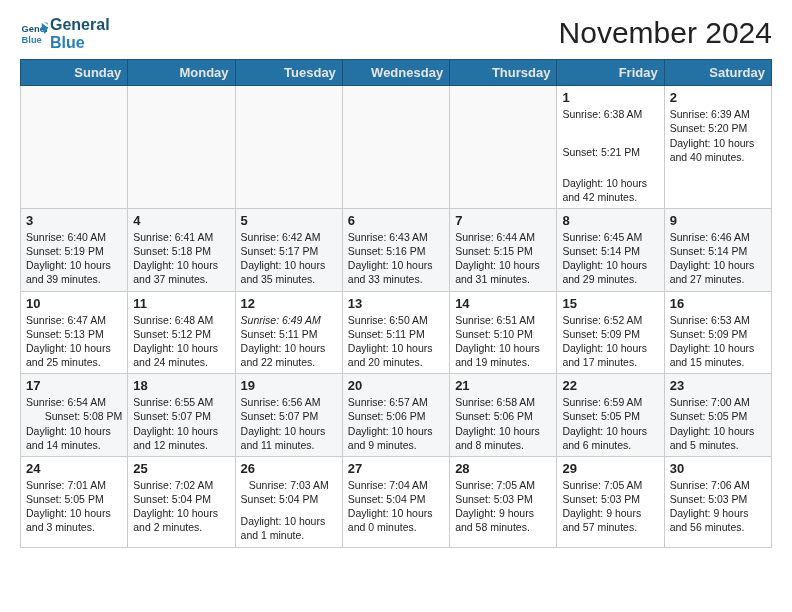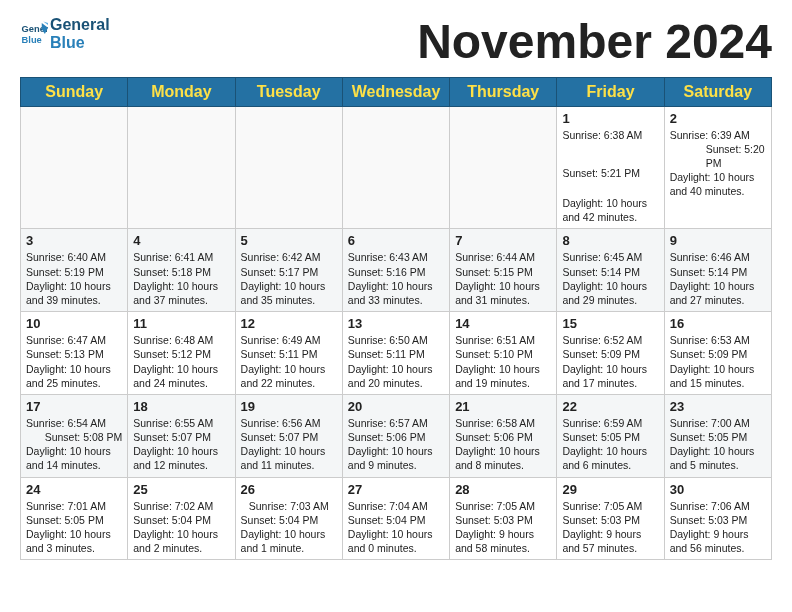--- a/index.html
+++ b/index.html
@@ -26,42 +26,42 @@
       gap: 2px;
     }
     .logo-icon {
       width: 28px;
       height: 28px;
     }
     .title-block {
       text-align: right;
     }
     .month-title {
-      font-size: 48px;
-      font-weight: bold;
+      font-size: 30px;
+      font-weight: normal;
       color: #222;
       line-height: 1.1;
     }
     .location {
       font-size: 16px;
       color: #444;
       margin-top: 2px;
     }
     .calendar {
       width: 100%;
       border-collapse: collapse;
       margin-top: 8px;
     }
     .calendar th {
       background: #2471a3;
-      color: #fde047;
-      font-size: 16px;
+      color: #e5e5e5;
+      font-size: 13px;
       font-weight: bold;
       padding: 5px 6px;
-      text-align: center;
+      text-align: right;
       border: 1px solid #1a5276;
     }
     .calendar td {
       vertical-align: top;
       padding: 4px 5px;
       font-size: 10.5px;
       color: #222;
       border: 1px solid #ccc;
       width: calc(100% / 7);
       height: 80px;
@@ -126,21 +126,21 @@
           <td class="empty"></td>
           <td>
             <span class="day-num">1</span>
             <span style="display: block; line-height: 1.35;">Sunrise: 6:38 AM</span>
             <span style="display: block; line-height: 1.35; margin-top: 24px;">Sunset: 5:21 PM</span>
             <span style="display: block; line-height: 1.35; margin-top: 16px;">Daylight: 10 hours and 42 minutes.</span>
           </td>
           <td>
             <span class="day-num">2</span>
             <span style="display: block; line-height: 1.35;">Sunrise: 6:39 AM</span>
-            <span style="display: block; line-height: 1.35; margin-left: 36px;">Sunset: 5:20 PM</span>
+            <span style="display: block; line-height: 1.35;">Sunset: 5:20 PM</span>
             <span style="display: block; line-height: 1.35;">Daylight: 10 hours and 40 minutes.</span>
           </td>
         </tr>
         <tr>
           <td>
             <span class="day-num">3</span>
             <span style="display: block; line-height: 1.35;">Sunrise: 6:40 AM</span>
             <span style="display: block; line-height: 1.35;">Sunset: 5:19 PM</span>
             <span style="display: block; line-height: 1.35;">Daylight: 10 hours and 39 minutes.</span>
           </td>
@@ -189,21 +189,21 @@
             <span style="display: block; line-height: 1.35;">Daylight: 10 hours and 25 minutes.</span>
           </td>
           <td>
             <span class="day-num">11</span>
             <span style="display: block; line-height: 1.35;">Sunrise: 6:48 AM</span>
             <span style="display: block; line-height: 1.35;">Sunset: 5:12 PM</span>
             <span style="display: block; line-height: 1.35;">Daylight: 10 hours and 24 minutes.</span>
           </td>
           <td>
             <span class="day-num">12</span>
-            <span style="display: block; line-height: 1.35;">Sunrise: 6:49 AM</span>
+            <span style="display: block; line-height: 1.35; font-style: italic;">Sunrise: 6:49 AM</span>
             <span style="display: block; line-height: 1.35;">Sunset: 5:11 PM</span>
             <span style="display: block; line-height: 1.35;">Daylight: 10 hours and 22 minutes.</span>
           </td>
           <td>
             <span class="day-num">13</span>
             <span style="display: block; line-height: 1.35;">Sunrise: 6:50 AM</span>
             <span style="display: block; line-height: 1.35;">Sunset: 5:11 PM</span>
             <span style="display: block; line-height: 1.35;">Daylight: 10 hours and 20 minutes.</span>
           </td>
           <td>
@@ -279,21 +279,21 @@
           <td>
             <span class="day-num">25</span>
             <span style="display: block; line-height: 1.35;">Sunrise: 7:02 AM</span>
             <span style="display: block; line-height: 1.35;">Sunset: 5:04 PM</span>
             <span style="display: block; line-height: 1.35;">Daylight: 10 hours and 2 minutes.</span>
           </td>
           <td>
             <span class="day-num">26</span>
             <span style="display: block; line-height: 1.35; text-align: center;">Sunrise: 7:03 AM</span>
             <span style="display: block; line-height: 1.35;">Sunset: 5:04 PM</span>
-            <span style="display: block; line-height: 1.35;">Daylight: 10 hours and 1 minute.</span>
+            <span style="display: block; line-height: 1.35; margin-top: 8px;">Daylight: 10 hours and 1 minute.</span>
           </td>
           <td>
             <span class="day-num">27</span>
             <span style="display: block; line-height: 1.35;">Sunrise: 7:04 AM</span>
             <span style="display: block; line-height: 1.35;">Sunset: 5:04 PM</span>
             <span style="display: block; line-height: 1.35;">Daylight: 10 hours and 0 minutes.</span>
           </td>
           <td>
             <span class="day-num">28</span>
             <span style="display: block; line-height: 1.35;">Sunrise: 7:05 AM</span>

